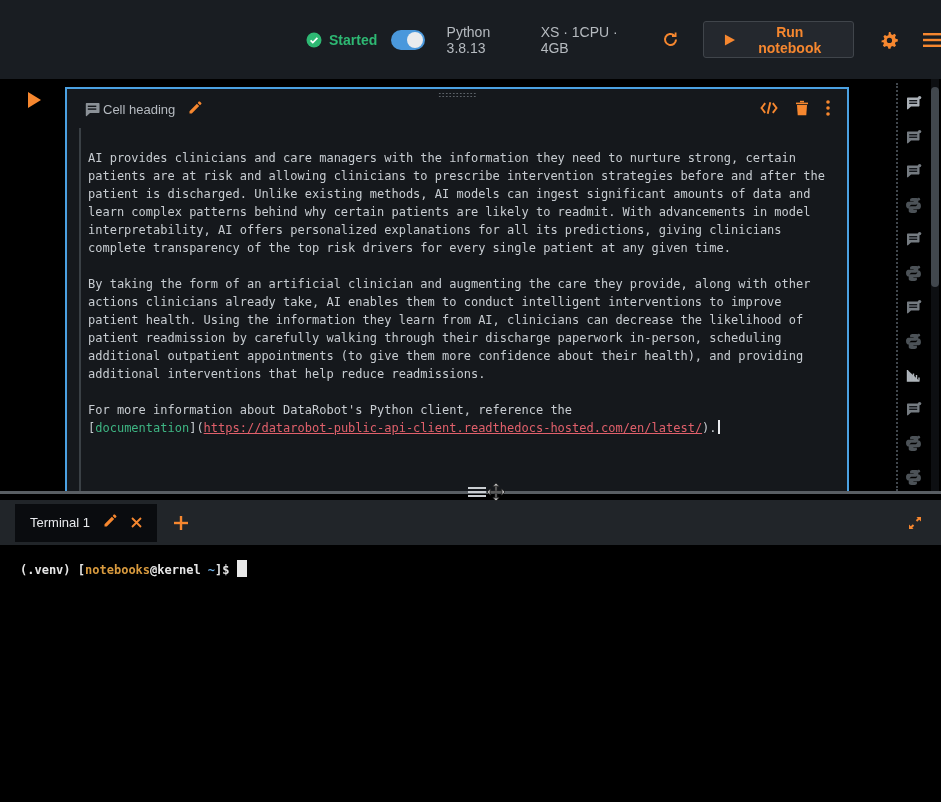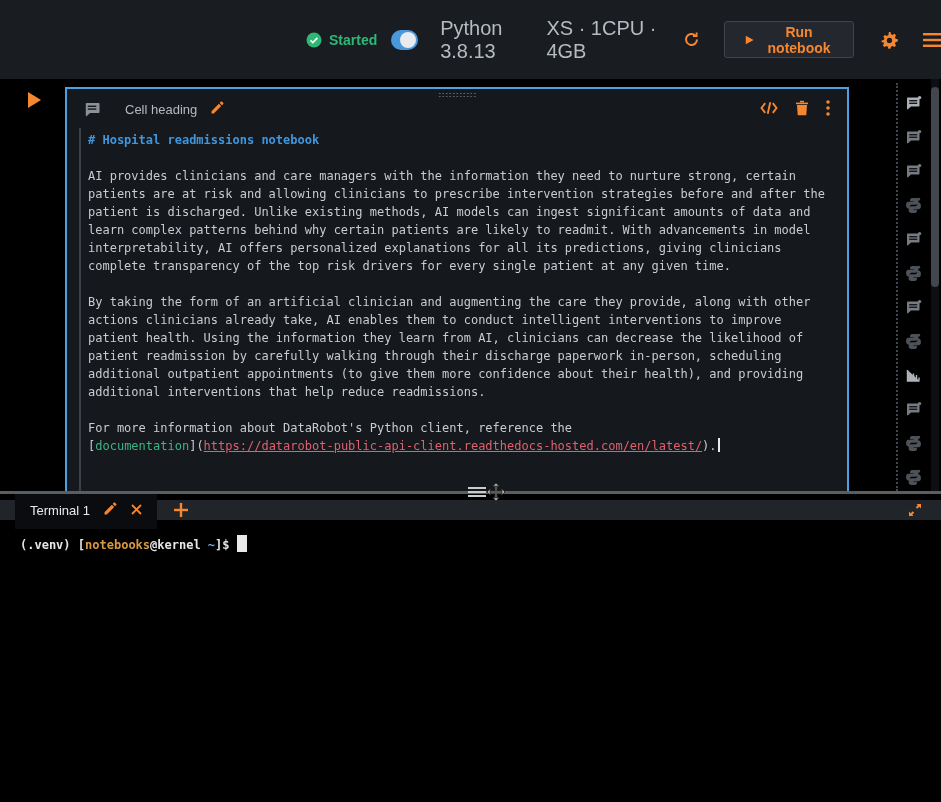--- a/index.html
+++ b/index.html
@@ -8,21 +8,21 @@
 
   
   .topbar { height:79px; background:#191d22; display:flex; align-items:center;
             padding-left:306px; }
   .status { display:flex; align-items:center; gap:7px; }
   .status-label { color:#2eb873; font-weight:bold; font-size:14px; }
   .toggle { width:36px; height:20px; border-radius:10px; background:#4a98dc;
             margin-left:14px; position:relative; cursor:pointer; }
   .toggle .knob { position:absolute; right:2px; top:2px; width:16px; height:16px;
                   border-radius:50%; background:#e9ebee; }
-  .meta { color:#b6bbc0; font-size:20px; }
+  .meta { color:#b6bbc0; font-size:14px; }
   .meta.ver { margin-left:22px; }
   .meta.res { margin-left:14px; }
   .icon-btn { background:none; border:none; cursor:pointer; display:flex; align-items:center; }
   .refresh-btn { margin-left:20px; }
   .run-btn { margin-left:24px; display:flex; align-items:center; gap:11px;
              background:#24282e; border:1px solid #40454b; border-radius:3px;
              height:37px; padding:0 20px; cursor:pointer; }
   .run-btn span { color:#f6872f; font-size:14px; font-weight:bold; }
   .gear-btn { margin-left:26px; }
   .menu-btn { margin-left:25px; }
@@ -33,21 +33,21 @@
               border-left:13px solid #f6872f; border-top:8px solid transparent;
               border-bottom:8px solid transparent; cursor:pointer; }
   .cell { position:absolute; left:65px; top:8px; width:784px; bottom:0;
           background:#15181c; border:2px solid #4ba1e2; border-bottom:none;
           overflow:hidden; }
   .drag-dots { position:absolute; left:50%; transform:translateX(-50%); top:3px;
                width:38px; height:6px;
                background-image:radial-gradient(#5d6369 0.9px, transparent 1px);
                background-size:3.5px 3px; cursor:grab; }
   .cell-head { height:33px; display:flex; align-items:center; padding:0 17px; margin-top:4px; }
-  .cell-head .label { color:#b5bac0; font-size:13px; margin-left:24px; }
+  .cell-head .label { color:#b5bac0; font-size:13px; margin-left:2px; }
   .cell-head .edit { margin-left:13px; }
   .head-actions { margin-left:auto; display:flex; align-items:center; gap:17px; }
 
   .md-wrap { position:relative; padding:5px 0 0 21px; }
   .md-rule { position:absolute; left:12px; top:2px; bottom:-360px; width:2px; background:#3a4045; }
   .md-line { font-family:"DejaVu Sans Mono", monospace; font-size:12px; line-height:18px;
              color:#c7ccd1; white-space:pre; }
   .md-heading { color:#4096dd; font-weight:bold; }
   .seg-plain { color:#c7ccd1; }
   .seg-link-label { color:#3eb583; }
@@ -73,21 +73,21 @@
 
   
   .splitter { position:relative; height:3px; background:#595e63; cursor:row-resize; }
   .split-handle { position:absolute; left:468px; top:-6px; width:18px; height:14px;
                   display:flex; flex-direction:column; justify-content:center; gap:2px; }
   .split-handle i { display:block; height:2px; background:#c9cdd1; }
   .mouse-cursor { position:absolute; left:486px; top:-9px; }
 
   
   .term-section { height:325px; background:#000; display:flex; flex-direction:column; }
-  .tabbar { margin-top:6px; height:20px; background:#212529; display:flex; align-items:center; }
+  .tabbar { margin-top:6px; height:45px; background:#212529; display:flex; align-items:center; }
   .term-tab { margin-left:15px; height:38px; background:#0a0c0f; display:flex;
               align-items:center; padding:0 15px; gap:13px; cursor:pointer; }
   .term-tab .tab-label { color:#e8eaed; font-size:13px; }
   .tab-add { margin-left:17px; cursor:pointer; display:flex; }
   .tab-expand { margin-left:auto; margin-right:18px; cursor:pointer; display:flex; }
   .term-body { flex:1; padding:15px 0 0 20px; }
   .term-line { font-family:"DejaVu Sans Mono", monospace; font-weight:bold; font-size:12px;
                color:#e6e6e6; white-space:pre; }
   .t-plain { color:#e6e6e6; }
   .t-user { color:#d89a3e; }
@@ -175,21 +175,20 @@
               <circle cx="2" cy="2" r="1.8"></circle>
               <circle cx="2" cy="8" r="1.8"></circle>
               <circle cx="2" cy="14" r="1.8"></circle>
             </svg>
         </span>
       </div>
     </div>
     <div class="md-wrap">
       <div class="md-rule"></div>
       <div>
-          <div class="md-line md-heading"># Hospital readmissions notebook</div>
           <div class="md-line">&nbsp;</div>
           <div class="md-line">AI provides clinicians and care managers with the information they need to nurture strong, certain</div>
           <div class="md-line">patients are at risk and allowing clinicians to prescribe intervention strategies before and after the</div>
           <div class="md-line">patient is discharged. Unlike existing methods, AI models can ingest significant amounts of data and</div>
           <div class="md-line">learn complex patterns behind why certain patients are likely to readmit. With advancements in model</div>
           <div class="md-line">interpretability, AI offers personalized explanations for all its predictions, giving clinicians</div>
           <div class="md-line">complete transparency of the top risk drivers for every single patient at any given time.</div>
           <div class="md-line">&nbsp;</div>
           <div class="md-line">By taking the form of an artificial clinician and augmenting the care they provide, along with other</div>
           <div class="md-line">actions clinicians already take, AI enables them to conduct intelligent interventions to improve</div>

